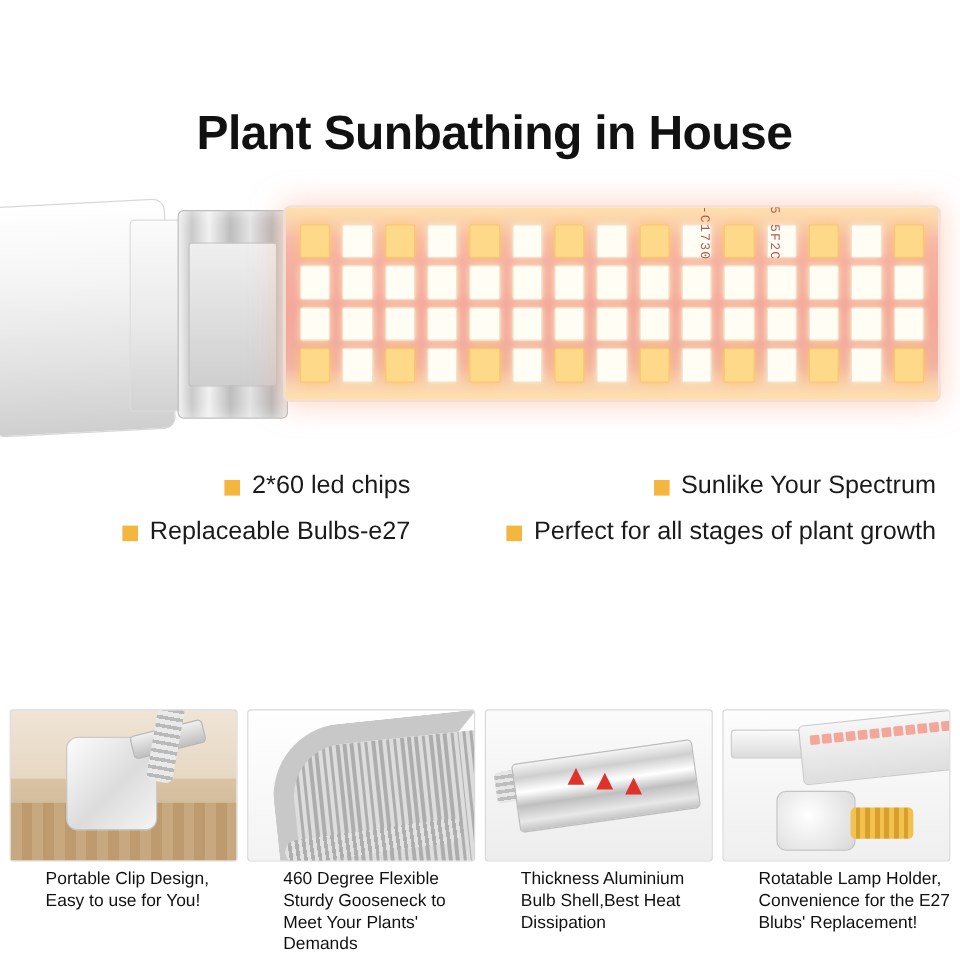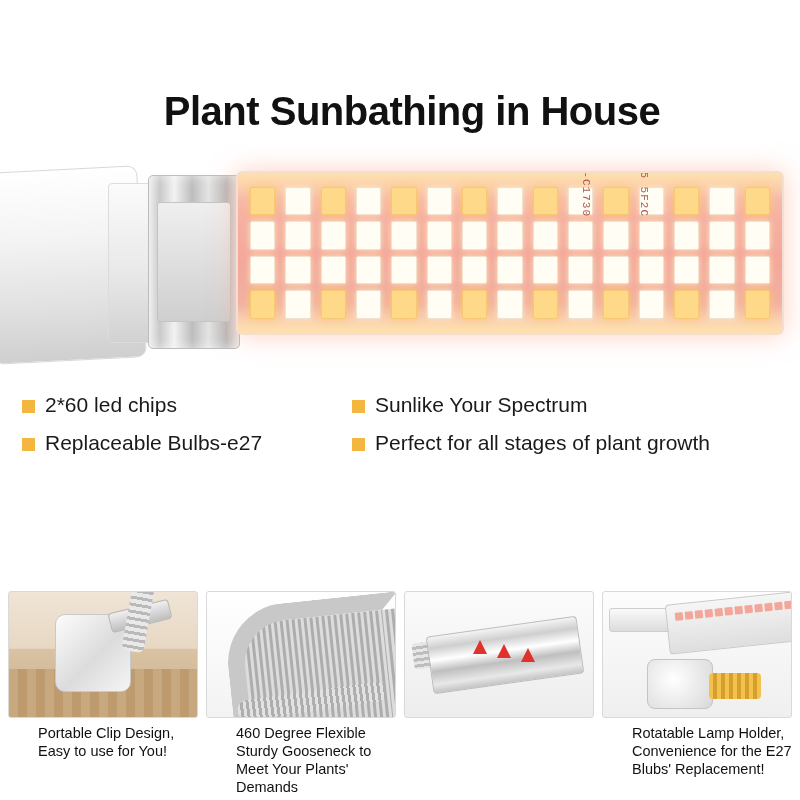--- a/index.html
+++ b/index.html
@@ -158,20 +158,21 @@
     grid-template-columns: 320px 1fr;
     row-gap: 14px;
     column-gap: 10px;
   }
   .feature {
     display: flex;
     align-items: flex-start;
     gap: 10px;
     font-size: 21px;
     color: #1a1a1a;
+    justify-content: flex-end;
   }
   .bullet {
     width: 13px;
     height: 13px;
     background: #f4b63f;
     flex: 0 0 auto;
     margin-top: 7px;
   }
 
   
@@ -413,20 +414,21 @@
   </div>
 
   <div class="card">
     <div class="card-img c3">
       <div class="base"></div>
       <div class="bulb"></div>
       <div class="arrow a1"></div>
       <div class="arrow a2"></div>
       <div class="arrow a3"></div>
     </div>
+    <div class="card-cap">Thickness Aluminium Bulb Shell,Best Heat Dissipation</div>
   </div>
 
   <div class="card">
     <div class="card-img c4">
       <div class="stem"></div>
       <div class="tube" id="tube">
           <i style="left: 8px;"></i>
           <i style="left: 18px;"></i>
           <i style="left: 28px;"></i>
           <i style="left: 38px;"></i>

